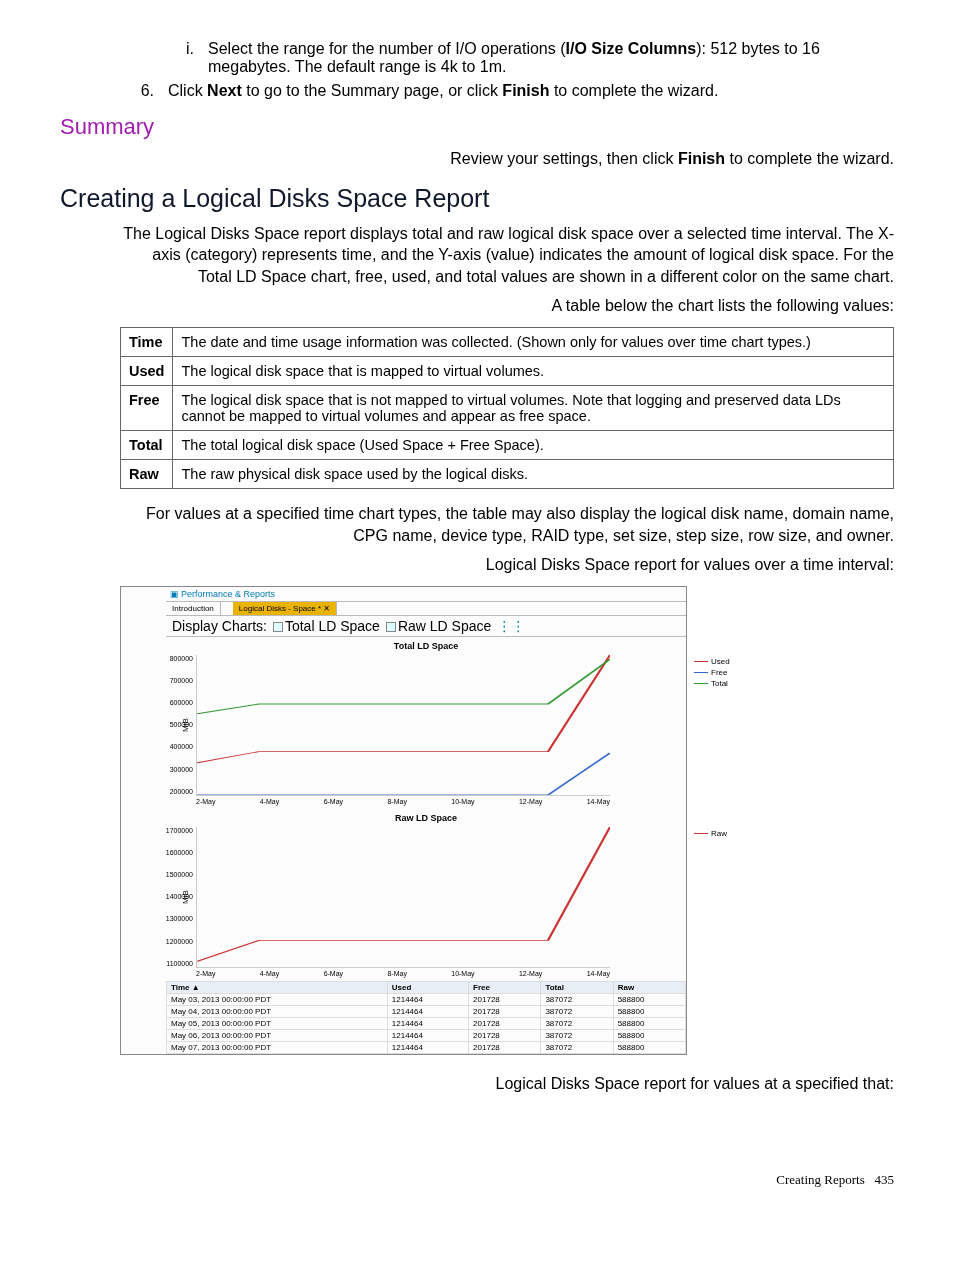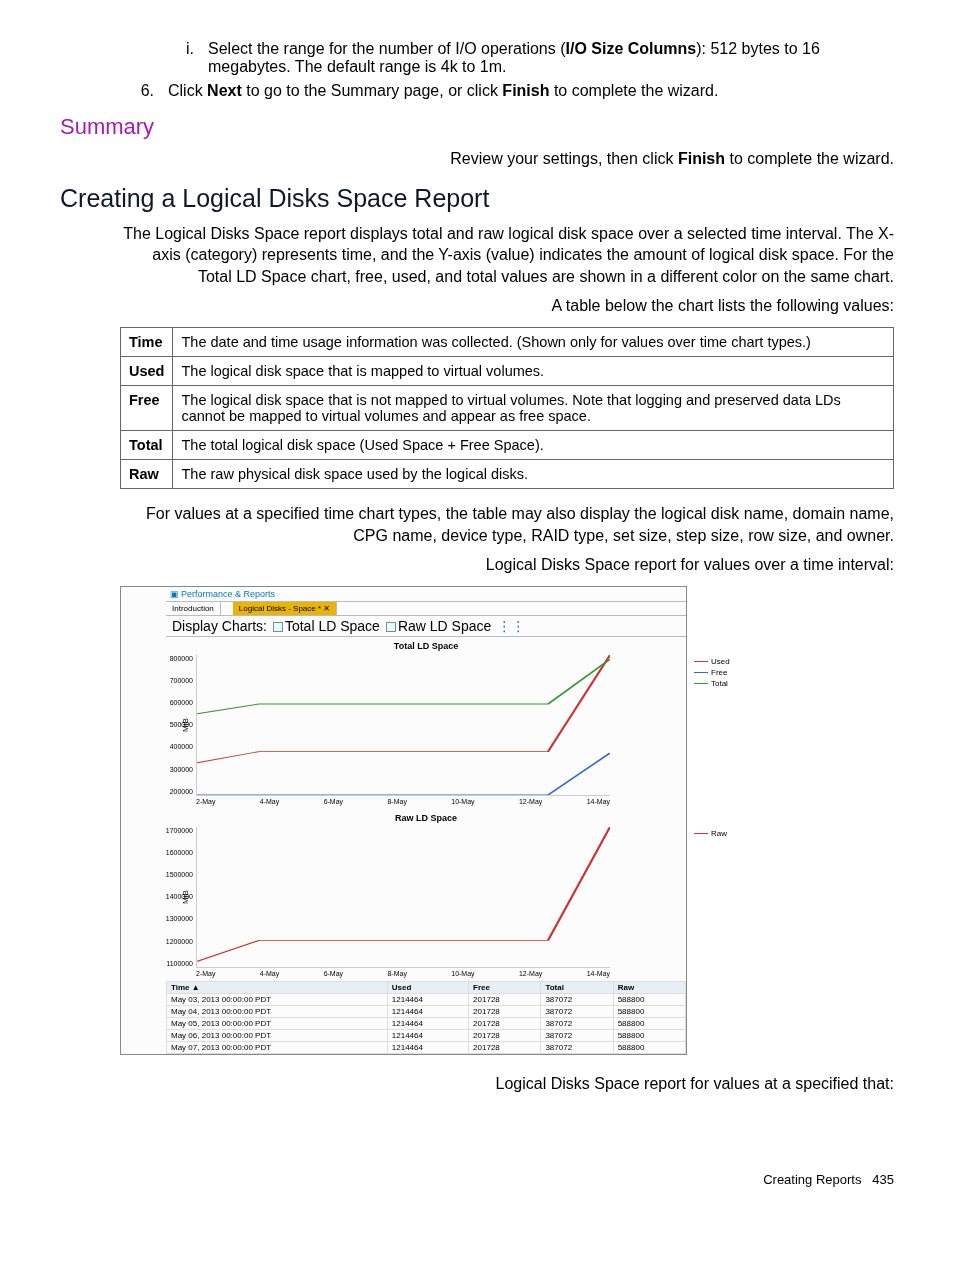--- a/index.html
+++ b/index.html
@@ -120,20 +120,21 @@
   .data-table th, .data-table td {
     border: 1px solid #ddd;
     padding: 1px 4px;
     text-align:left;
   }
   .data-table th { background:#e8eef5;}
   .footer {
     text-align: right;
     font-size: 13px;
     padding: 30px 60px 20px 13px;
+    font-family: Liberation Serif, serif;
   }
 </style>
 </head>
 <body>
 
 <div class="page">
 
   <div class="li-step indent1">
     <div class="li-num">i.</div>
     <div class="li-body">

